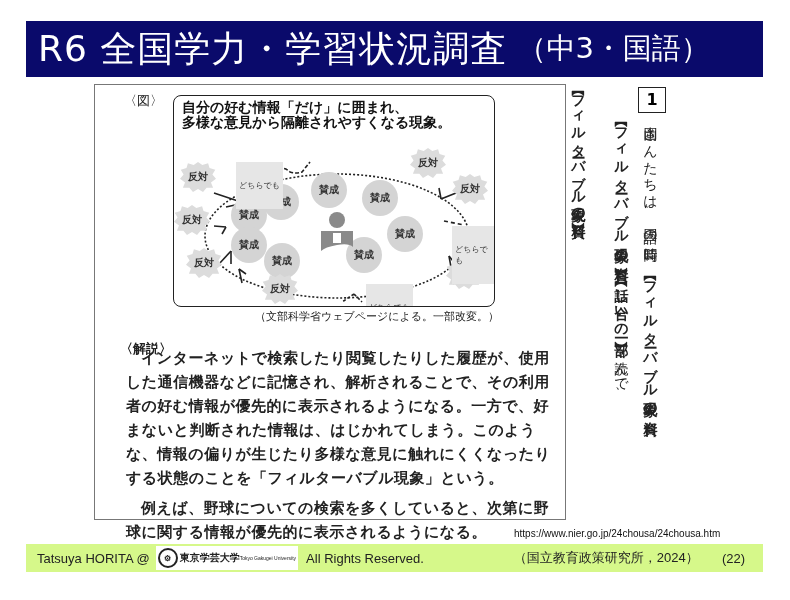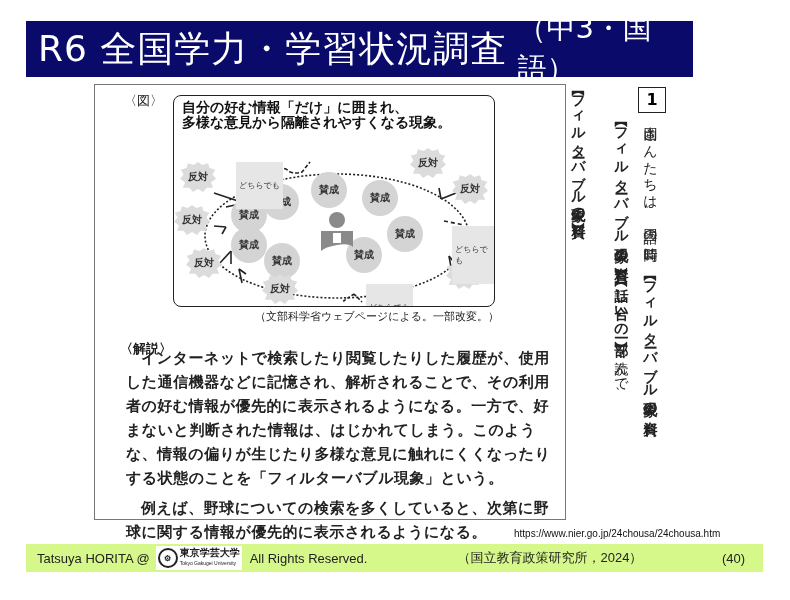--- a/index.html
+++ b/index.html
@@ -1,18 +1,18 @@
 <!DOCTYPE html>
 <html><head>
 <meta charset="utf-8">
 <style>
   html, body { margin:0; padding:0; }
   body { width:790px; height:600px; background:#ffffff; position:relative; overflow:hidden;
          font-family:"DejaVu Sans", sans-serif; }
-  .title-bar { position:absolute; left:26px; top:21px; width:667px; height:56px; background:#0a0a6b;
+  .title-bar { position:absolute; left:26px; top:21px; width:737px; height:56px; background:#0a0a6b;
                color:#ffffff; display:flex; align-items:center; box-sizing:border-box; padding-left:12px; }
   .title-text { font-size:36px; letter-spacing:1px; font-family:"DejaVu Sans", sans-serif; white-space:nowrap; }
   .title-sub { font-size:29px; margin-left:10px; }
 
   .doc-frame { position:absolute; left:94px; top:84px; width:470px; height:434px; border:1.5px solid #777; background:#fff; }
   .fig-label { position:absolute; left:124px; top:92px; font-size:13px; color:#222; font-family:"DejaVu Serif", serif; }
   .fig-box { position:absolute; left:173px; top:95px; width:320px; height:210px; border:1.5px solid #222; border-radius:8px; background:#fff; overflow:hidden; }
   .fig-header { height:22px; background:#111; color:#fff; font-weight:bold; font-size:15px; text-align:center; line-height:22px; }
   .fig-desc { font-weight:bold; font-size:14px; color:#111; padding:4px 0 0 8px; line-height:15px; }
   .fig-source { position:absolute; left:255px; top:309px; font-size:11px; color:#222; font-family:"DejaVu Serif", serif; }
@@ -35,21 +35,21 @@
   .vcol-q1 { left:642px; top:116px; font-size:14px; height:412px; overflow:hidden; letter-spacing:1px; }
   .vcol-q2 { left:613px; top:117px; font-size:14px; height:412px; overflow:hidden; letter-spacing:1px; }
   .vcol-q2 .b, .vcol-q1 .b { font-weight:bold; font-family:"DejaVu Sans", sans-serif; }
 
   .url { position:absolute; left:500px; top:528px; font-size:10px; color:#111; font-family:"Liberation Sans", sans-serif;padding-left:14px; }
   .footer { position:absolute; left:26px; top:544px; width:737px; height:28px; background:#d6f88a; display:flex; align-items:center;
             font-family:"Liberation Sans", sans-serif; font-size:13px; color:#222; }
   .footer .author { margin-left:11px; }
   .logo { display:flex; align-items:center; background:#fff; height:24px; margin-left:6px; padding:0 2px; }
   .logo-seal { width:20px; height:20px; border-radius:50%; border:2px solid #222; box-sizing:border-box; display:flex; align-items:center; justify-content:center; font-size:8px; font-weight:bold; }
-  .logo-text { display:flex; flex-direction:column; margin-left:2px; line-height:10px; }
+  .logo-text { display:flex; flex-direction:row; margin-left:2px; line-height:10px; }
   .logo-jp { font-size:10px; font-weight:bold; }
   .logo-en { font-size:5px; }
   .footer .rights { margin-left:8px; }
   .footer .source { margin-left:90px; }
   .footer .page { margin-left:auto; margin-right:18px; }
 </style>
 </head>
 <body>
 
 <div class="title-bar">
@@ -142,14 +142,14 @@
   <span class="author">Tatsuya HORITA @</span>
   <div class="logo">
     <div class="logo-seal">⚙</div>
     <div class="logo-text">
       <span class="logo-jp">東京学芸大学</span>
       <span class="logo-en">Tokyo Gakugei University</span>
     </div>
   </div>
   <span class="rights">All Rights Reserved.</span>
   <span class="source">（国立教育政策研究所，2024）</span>
-  <span class="page">(40)</span>
+  <span class="page">(22)</span>
 </div>
 
 </body></html>

